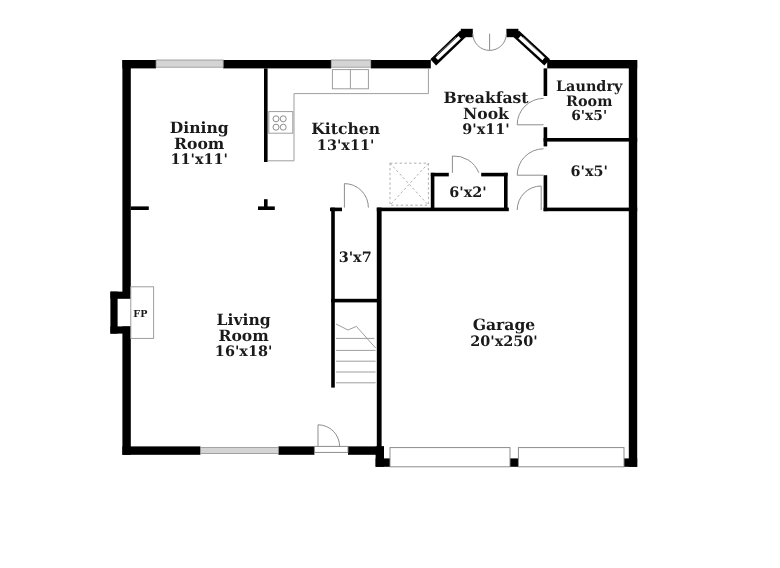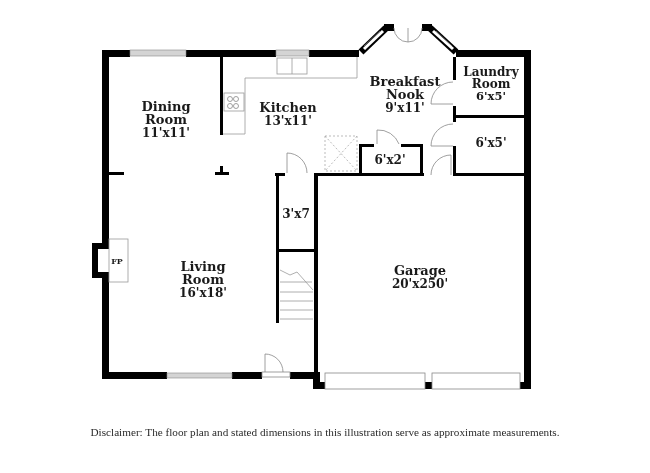--- a/index.html
+++ b/index.html
@@ -195,14 +195,13 @@
     <text x="203" y="271" class="room-label" font-size="13">Living</text>
     <text x="203" y="284" class="room-label" font-size="13">Room</text>
     <text x="203" y="297" class="room-label" font-size="12">16'x18'</text>
 
     <text x="420" y="275" class="room-label" font-size="13">Garage</text>
     <text x="420" y="288" class="room-label" font-size="12">20'x250'</text>
   </g>
 </svg>
 
 <div class="disclaimer">
-  <div>Disclaimer: The floor plan and stated dimensions in this illustration serve as approximate measurements.</div>
 </div>
 
 </body></html>

